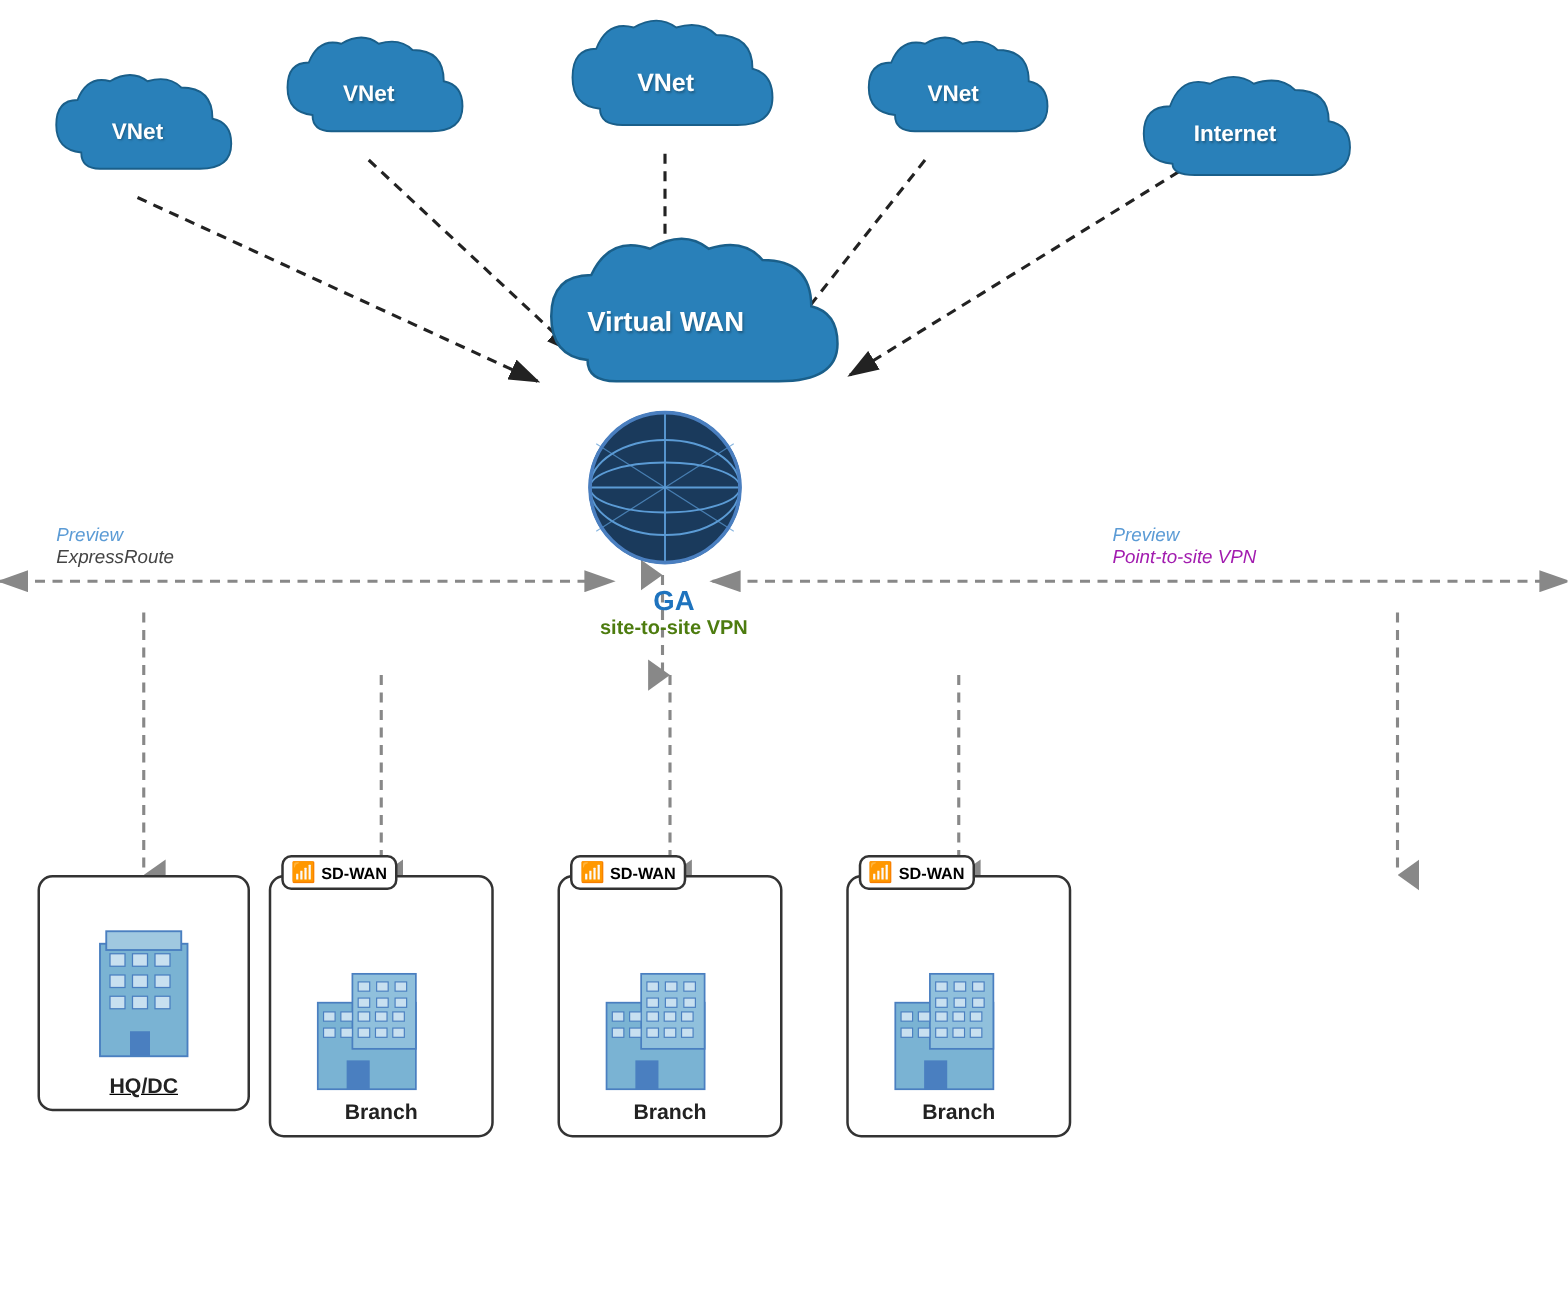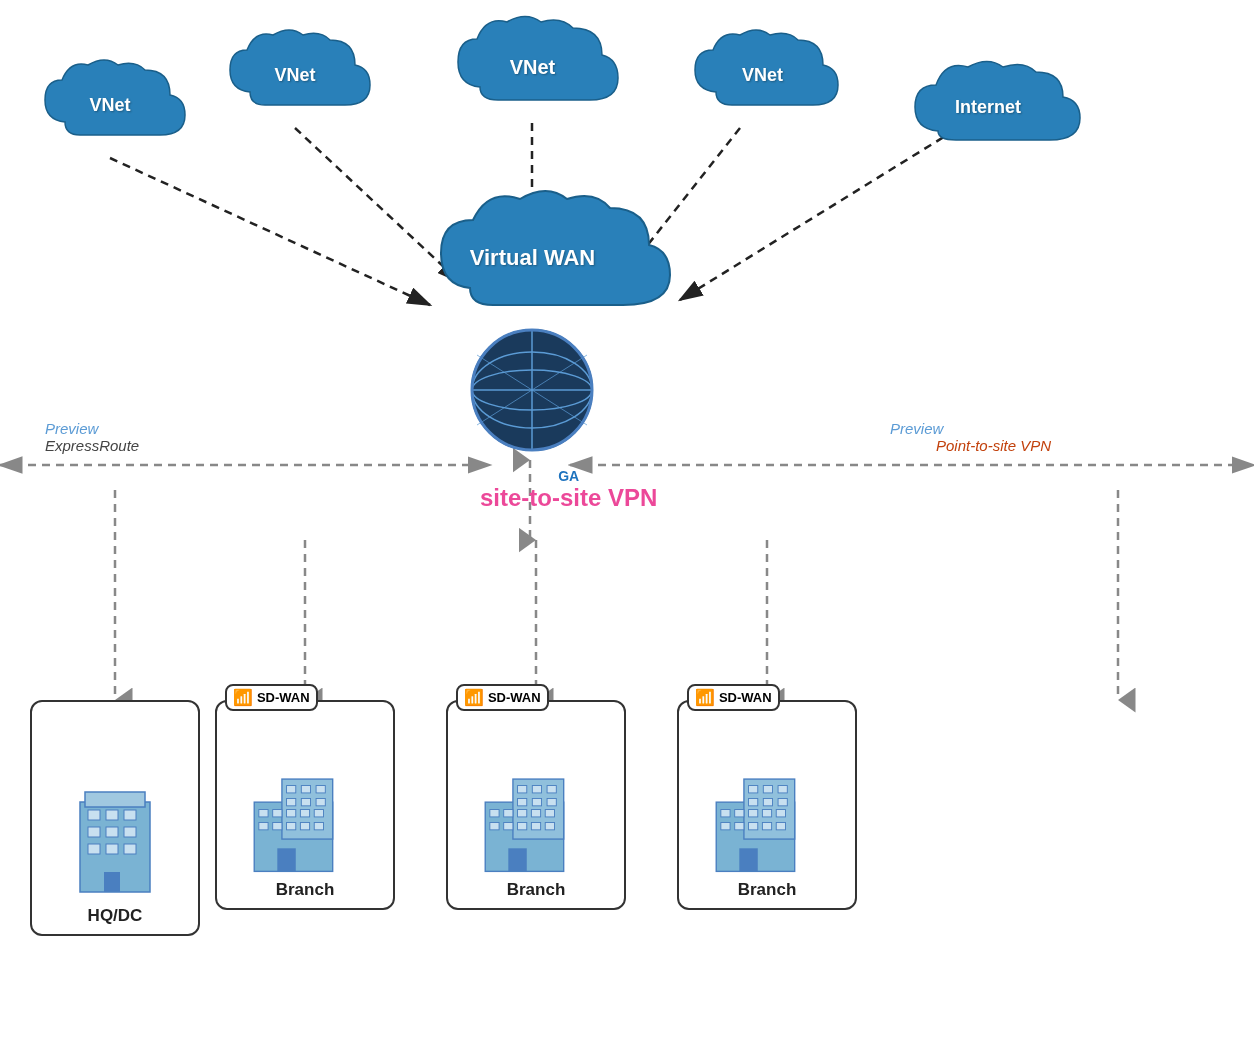--- a/index.html
+++ b/index.html
@@ -74,27 +74,27 @@
       font-size: 15px;
       font-style: italic;
     }
     .sub-label {
       color: #444;
       font-size: 15px;
       font-style: italic;
     }
     .ga-label {
       color: #1e73be;
-      font-size: 14px;
+      font-size: 22px;
       font-weight: bold;
       font-style: normal;
     }
     .vpn-label {
-      color: #ec4899;
-      font-size: 24px;
+      color: #4d7c0f;
+      font-size: 16px;
       font-weight: bold;
       font-style: normal;
       text-align: center;
     }
     
     .sdwan-badge {
       position: absolute;
       top: -18px;
       left: 8px;
       background: white;
@@ -238,24 +238,24 @@
     <div class="vpn-label">site-to-site VPN</div>
   </div>
 
   <div style="position:absolute;left:45px;top:420px;">
     <div class="preview-label">Preview</div>
     <div class="sub-label" style="color:#444;">ExpressRoute</div>
   </div>
 
   <div style="position:absolute;left:890px;top:420px;">
     <div class="preview-label">Preview</div>
-    <div class="sub-label" style="font-style:italic;color:#c2410c;margin-left:46px;">Point-to-site VPN</div>
-  </div>
-
-  <div class="node-box" style="left:30px;top:700px;width:170px;height:236px;">
+    <div class="sub-label" style="font-style:italic;color:#a21caf;">Point-to-site VPN</div>
+  </div>
+
+  <div class="node-box" style="left:30px;top:700px;width:170px;height:189px;text-decoration:underline;">
 
     <svg width="110" height="130" viewBox="0 0 110 130" style="margin-bottom:0px;" xmlns="http://www.w3.org/2000/svg">
 
       <rect x="20" y="30" width="70" height="90" fill="#7ab3d3" stroke="#4a7fc0" stroke-width="1.5"></rect>
 
       <rect x="25" y="20" width="60" height="15" fill="#a0c8e0" stroke="#4a7fc0" stroke-width="1.5"></rect>
 
       <rect x="28" y="38" width="12" height="10" fill="#c8e0f0" stroke="#4a7fc0" stroke-width="1"></rect>
       <rect x="46" y="38" width="12" height="10" fill="#c8e0f0" stroke="#4a7fc0" stroke-width="1"></rect>
       <rect x="64" y="38" width="12" height="10" fill="#c8e0f0" stroke="#4a7fc0" stroke-width="1"></rect>

